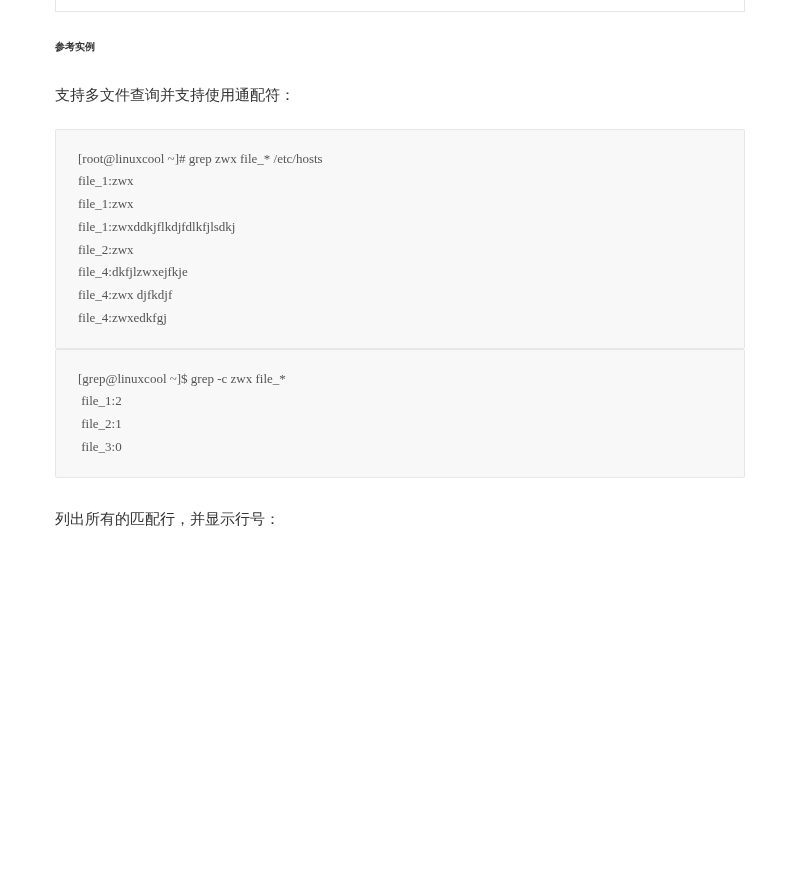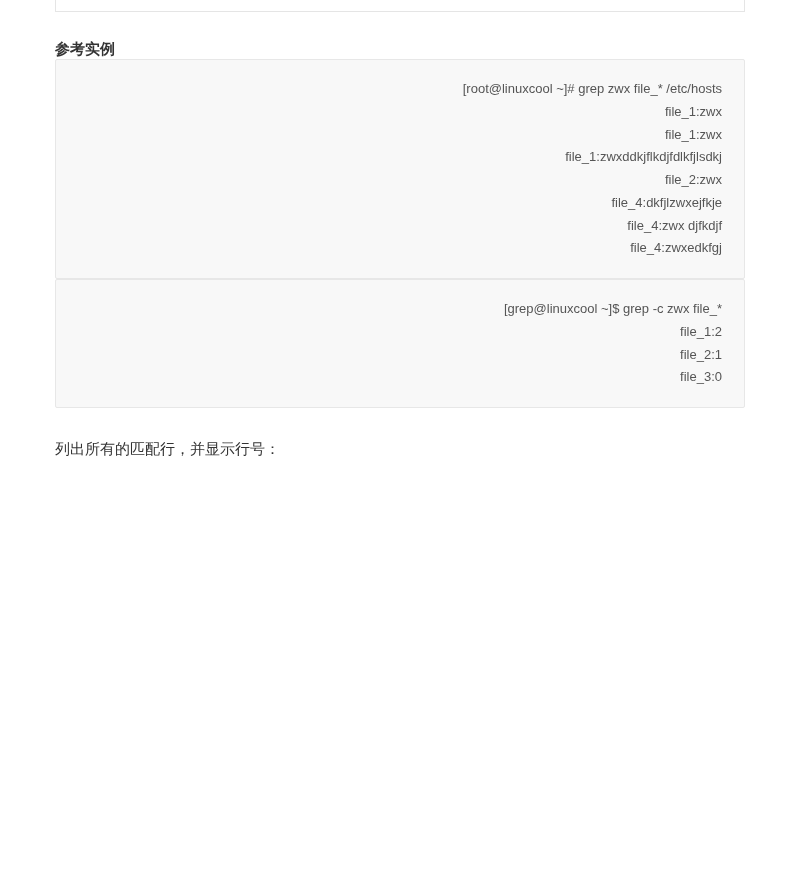--- a/index.html
+++ b/index.html
@@ -15,55 +15,55 @@
     padding: 0 55px 30px 55px;
   }
   .top-border {
     height: 12px;
     margin: 0 55px 0 55px;
     border: 1px solid #e5e5e5;
     border-top: none;
     background: #fff;
   }
   h3.section-title {
-    font-size: 15px;
+    font-size: 10px;
     font-weight: 700;
     color: #333;
     margin: 28px 0 0 0;
   }
   p.desc {
     font-size: 15px;
     color: #333;
     margin: 30px 0 22px 0;
     line-height: 1.5;
   }
   pre.codeblock {
     background: #f8f8f8;
     border: 1px solid #e7e7e7;
     border-radius: 2px;
     padding: 18px 22px;
     margin: 0;
-    font-family: Liberation Sans, sans-serif;
+    font-family: Liberation Serif, serif;
     font-size: 13px;
     line-height: 1.75;
     color: #555;
     white-space: pre;
     overflow-x: auto;
-    text-align: right;
   }
 </style>
 </head>
 <body>
 
 <div class="top-border"></div>
 
 <div class="page">
 
   <h3 class="section-title">参考实例</h3>
 
+  <p class="desc">支持多文件查询并支持使用通配符：</p>
   <pre class="codeblock">[root@linuxcool ~]# grep zwx file_* /etc/hosts
 file_1:zwx
 file_1:zwx
 file_1:zwxddkjflkdjfdlkfjlsdkj
 file_2:zwx
 file_4:dkfjlzwxejfkje
 file_4:zwx djfkdjf
 file_4:zwxedkfgj</pre>
 
   <pre class="codeblock">[grep@linuxcool ~]$ grep -c zwx file_*

